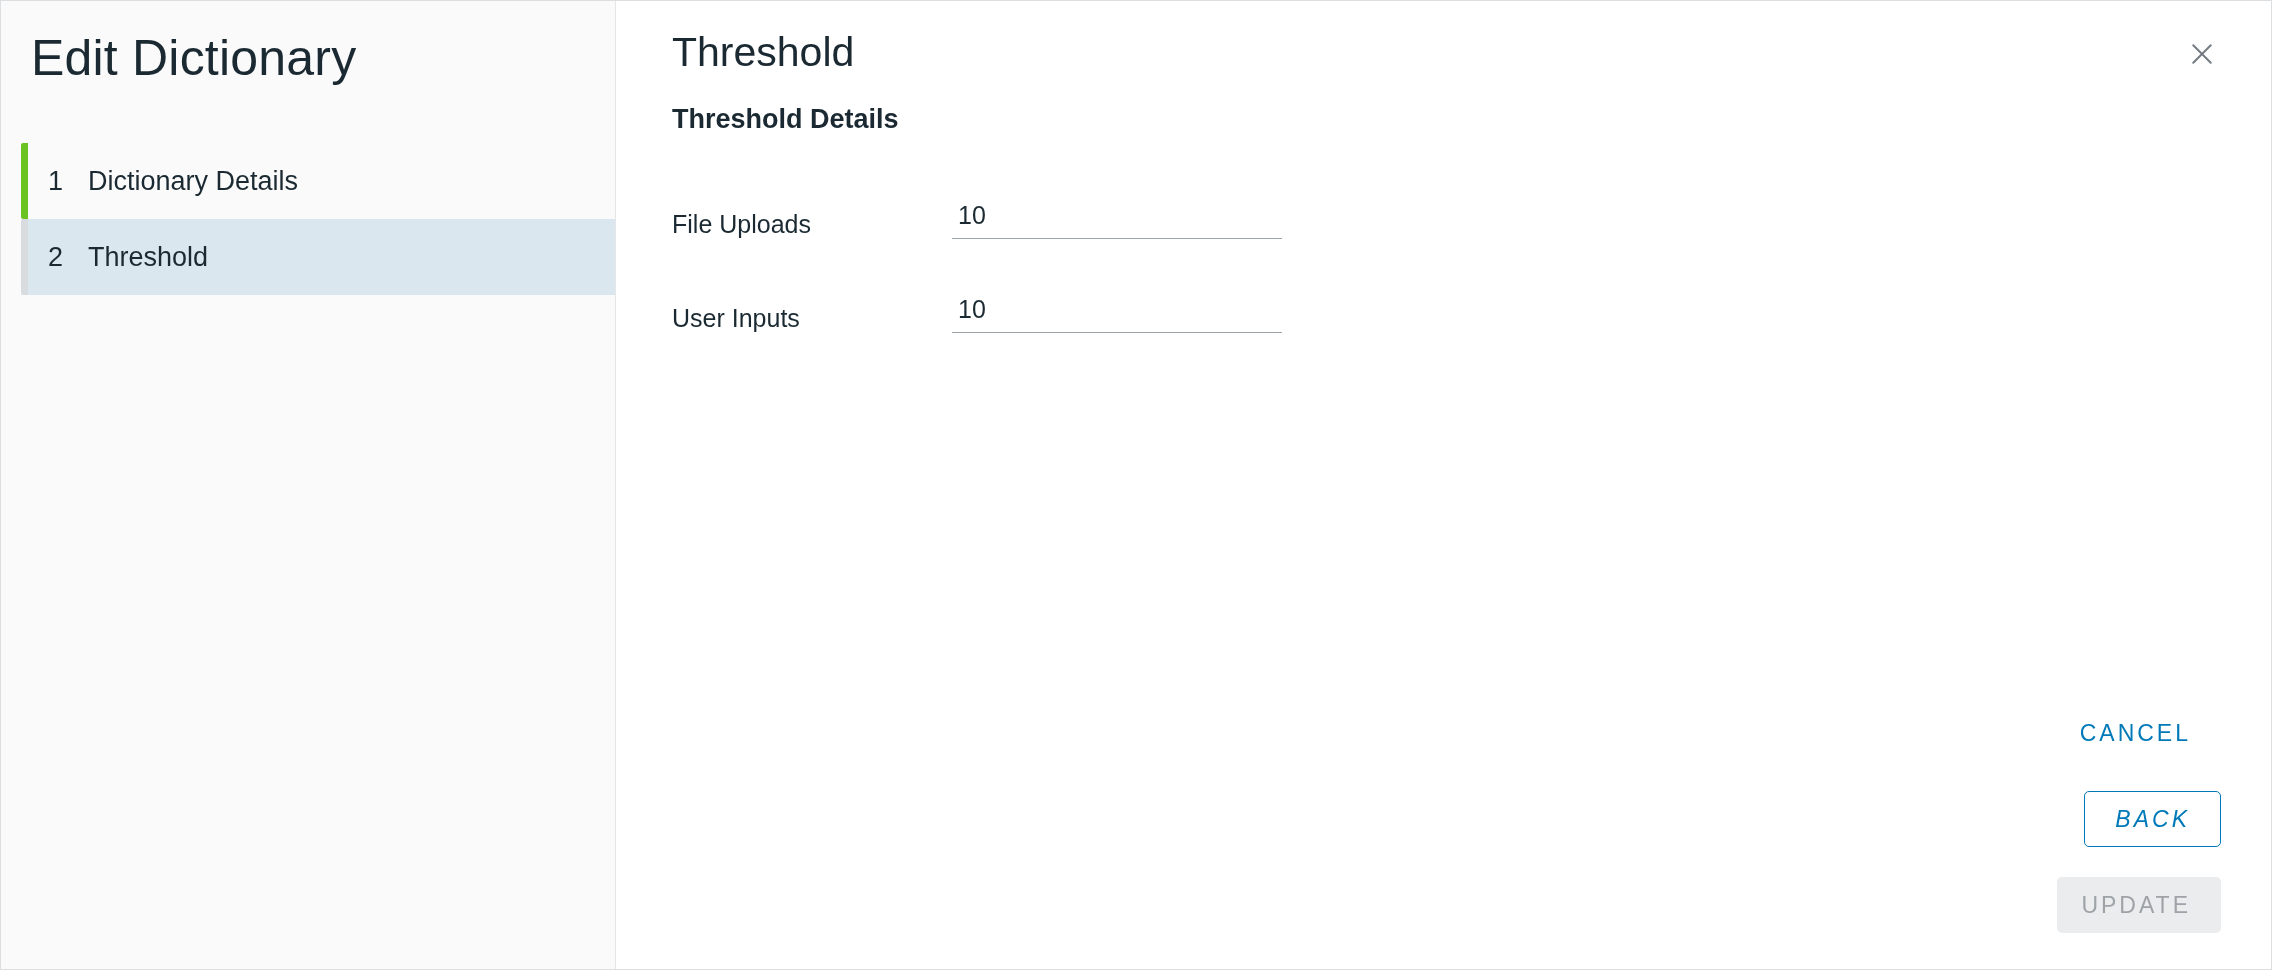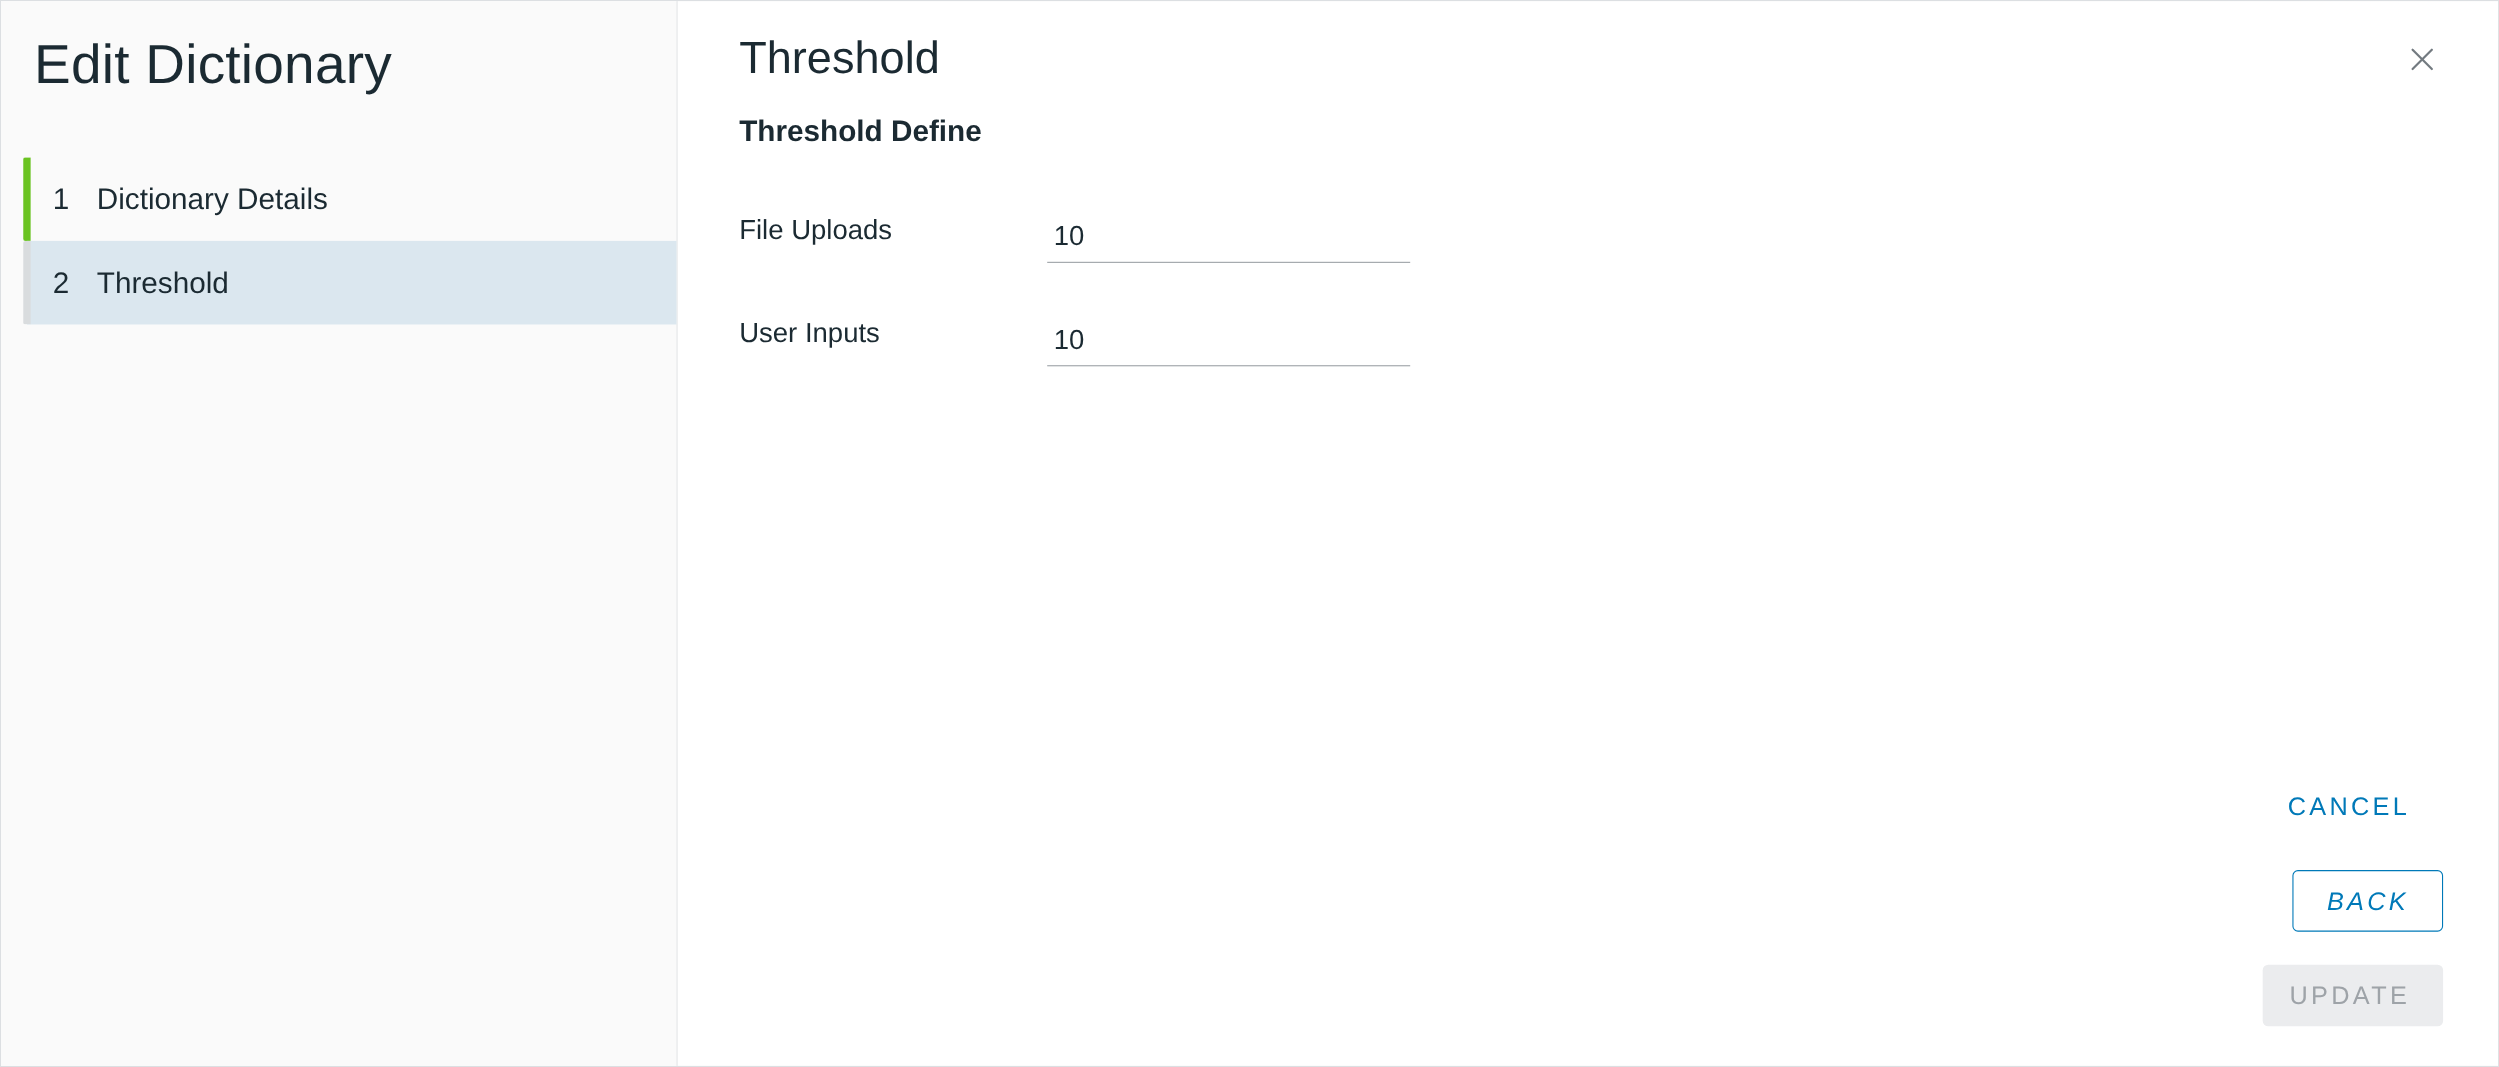--- a/index.html
+++ b/index.html
@@ -96,21 +96,21 @@
     line-height: 1.4;
   }
   .section-label {
     font-size: 27px;
     font-weight: 700;
     color: #1b2a32;
     margin: 0 0 60px 0;
   }
   .form-row {
     display: flex;
-    align-items: flex-start;
+    align-items: flex-end;
     margin-bottom: 50px;
   }
   .form-row label {
     width: 280px;
     font-size: 25px;
     color: #1b2a32;
   }
   .form-row input {
     width: 330px;
     border: none;
@@ -184,21 +184,21 @@
       <h2 class="content-title">Threshold</h2>
       <button class="close-btn">
         <svg width="30" height="30" viewBox="0 0 24 24" fill="none" stroke="currentColor" stroke-width="1.6" stroke-linecap="round">
           <line x1="5" y1="5" x2="19" y2="19"></line>
           <line x1="19" y1="5" x2="5" y2="19"></line>
         </svg>
       </button>
     </div>
 
 
-    <div class="section-label">Threshold Define</div>
+    <div class="section-label">Threshold Details</div>
 
     <div class="form-row">
       <label>File Uploads</label>
       <input type="text" value="10" style="">
     </div>
 
     <div class="form-row">
       <label>User Inputs</label>
       <input type="text" value="10" style="">
     </div>

